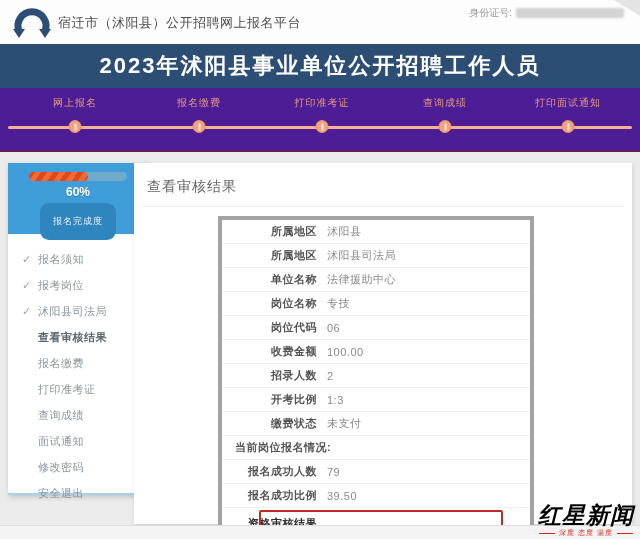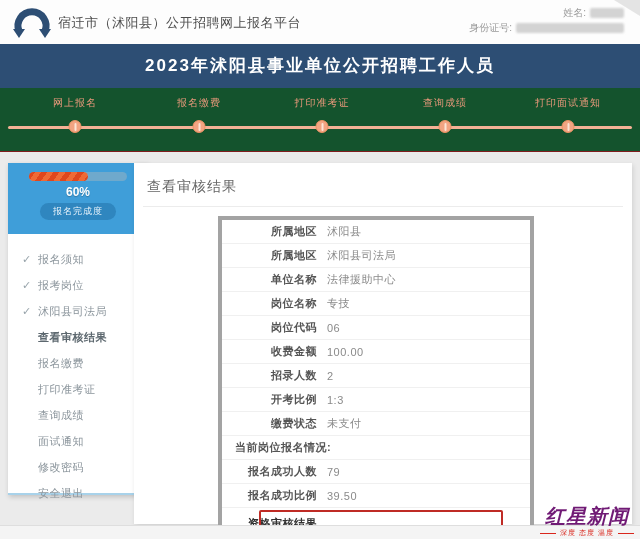--- a/index.html
+++ b/index.html
@@ -15,41 +15,41 @@
   .platform-title{position:absolute;left:58px;top:14px;font-size:13px;color:#4d4d4d;letter-spacing:.5px;}
   .user-info{position:absolute;right:16px;top:5px;font-size:10px;color:#9a9a9a;text-align:right;line-height:15px;}
   .user-row{display:flex;justify-content:flex-end;align-items:center;gap:4px;}
   .blur-box{display:inline-block;height:10px;background:#d3d3d3;border-radius:2px;filter:blur(1.2px);}
   .blur-name{width:34px;}
   .blur-id{width:108px;}
   .corner-fold{position:absolute;top:0;right:0;width:0;height:0;
     border-left:26px solid transparent;border-top:16px solid #cfcfcf;opacity:.55;}
   
   .banner{position:absolute;top:44px;left:0;right:0;height:44px;background:#2d4e74;
-    color:#fff;text-align:center;line-height:44px;font-size:17px;font-weight:bold;letter-spacing:2px;}
-  
-  .steps{position:absolute;top:88px;left:0;right:0;height:63px;background:#14532d;border-bottom:6px solid #7f1d1d;padding-left:36px;}
+    color:#fff;text-align:center;line-height:44px;font-size:22px;font-weight:bold;letter-spacing:2px;}
+  
+  .steps{position:absolute;top:88px;left:0;right:0;height:63px;background:#4c1d95;border-bottom:6px solid #7f1d1d;padding-left:36px;}
   .steps-line{position:absolute;left:8px;right:8px;top:38px;height:3px;background:#f3b195;border-radius:2px;}
   .step{position:absolute;top:8px;width:96px;text-align:center;}
   .step-label{font-size:10px;color:#e9997b;letter-spacing:1px;}
   .step-dot{position:absolute;left:50%;top:24px;transform:translateX(-50%);
     width:13px;height:13px;border-radius:50%;background:#f2a482;border:1px solid #eb9263;box-sizing:border-box;}
   .step-dot::after{content:"";position:absolute;left:5px;top:2px;width:2px;height:8px;background:#fce4d6;border-radius:1px;}
   
   .content{position:absolute;top:152px;left:0;right:0;bottom:0;background:#ebebeb;}
   
   .sidebar{position:absolute;left:8px;top:11px;width:140px;height:330px;background:#fff;
     box-shadow:1px 2px 5px rgba(0,0,0,.18);border-bottom:2px solid #a8d2ea;}
   .progress-card{height:62px;background:#3f9ed9;padding-top:9px;box-sizing:content-box;}
   .progress-track{margin:0 auto;width:98px;height:9px;background:#6fa9cc;border-radius:5px;}
   .progress-fill{height:100%;border-radius:5px;
     background:repeating-linear-gradient(125deg,#df471d 0 5px,#ef6a35 5px 10px);}
   .progress-pct{color:#fff;font-weight:bold;font-size:12px;text-align:center;margin-top:4px;text-shadow:0 1px 1px rgba(0,0,0,.25);}
   .progress-pill{margin:4px auto 0;width:fit-content;background:#2f86bf;color:#e8f3fb;
-    font-size:9px;padding:2px 13px;border-radius:9px;letter-spacing:1px;}
+    font-size:9px;padding:12px 13px;border-radius:9px;letter-spacing:1px;}
   .menu{padding-top:12px;}
   .menu-item{position:relative;height:26px;line-height:26px;padding-left:30px;
     font-size:11px;color:#8b959c;cursor:pointer;letter-spacing:.5px;}
   .menu-item .check{position:absolute;left:14px;top:0;color:#97a3aa;font-size:11px;}
   .menu-item.active{color:#5d686f;font-weight:bold;}
   
   .main-panel{position:absolute;left:134px;top:11px;width:498px;height:361px;background:#fff;
     box-shadow:1px 2px 5px rgba(0,0,0,.12);}
   .main-heading{font-size:14px;color:#666;padding:15px 0 10px 13px;letter-spacing:1px;}
   .heading-divider{border-bottom:1px solid #ececec;margin:0 9px;}
@@ -61,43 +61,39 @@
   .detail-value{margin-left:10px;color:#8a8a8a;letter-spacing:.5px;}
   .detail-row.section .detail-label{width:auto;text-align:left;padding-left:13px;font-weight:bold;color:#555;}
   .detail-row.highlight{min-height:30px;}
   .detail-row.highlight .detail-label,
   .detail-row.highlight .detail-value{color:#333;font-weight:bold;}
   .red-box{position:absolute;left:37px;right:27px;top:2px;bottom:2px;
     border:2px solid #bf2b25;border-radius:2px;pointer-events:none;}
   
   .footer{position:absolute;left:0;right:0;bottom:0;height:13px;background:#f4f4f4;border-top:1px solid #dedede;}
   .redstar{position:absolute;right:6px;bottom:1px;text-align:center;z-index:5;}
-  .redstar-text{color:#701a75;font-size:20px;font-weight:bold;font-style:italic;
+  .redstar-text{color:#000000;font-size:23px;font-weight:bold;font-style:italic;
     font-family:"Liberation Serif","DejaVu Serif",serif;letter-spacing:1px;line-height:22px;}
   .redstar-tagline{display:flex;align-items:center;justify-content:center;gap:4px;
     color:#d9261c;font-size:7px;margin-top:1px;letter-spacing:1px;}
   .tag-line{display:inline-block;width:16px;height:1px;background:#d9261c;}
 </style>
 </head>
 <body>
 
 <div class="header">
   <div class="logo">
     <svg viewBox="0 0 40 34" width="40" height="34">
       <path d="M7 26 A 14 14 0 1 1 33 26" fill="none" stroke="#2d4e74" stroke-width="7"></path>
       <path d="M1 24 L13 24 L7 33 Z" fill="#2d4e74"></path>
       <path d="M27 24 L39 24 L33 33 Z" fill="#2d4e74"></path>
     </svg>
   </div>
   <div class="platform-title">宿迁市（沭阳县）公开招聘网上报名平台</div>
   <div class="user-info">
-    <div class="user-row">
-      <span>姓名:</span>
-      <span class="blur-box blur-name"></span>
-    </div>
     <div class="user-row">
       <span>身份证号:</span>
       <span class="blur-box blur-id"></span>
     </div>
   </div>
   <div class="corner-fold"></div>
 </div>
 
 <div class="banner">2023年沭阳县事业单位公开招聘工作人员</div>
 

